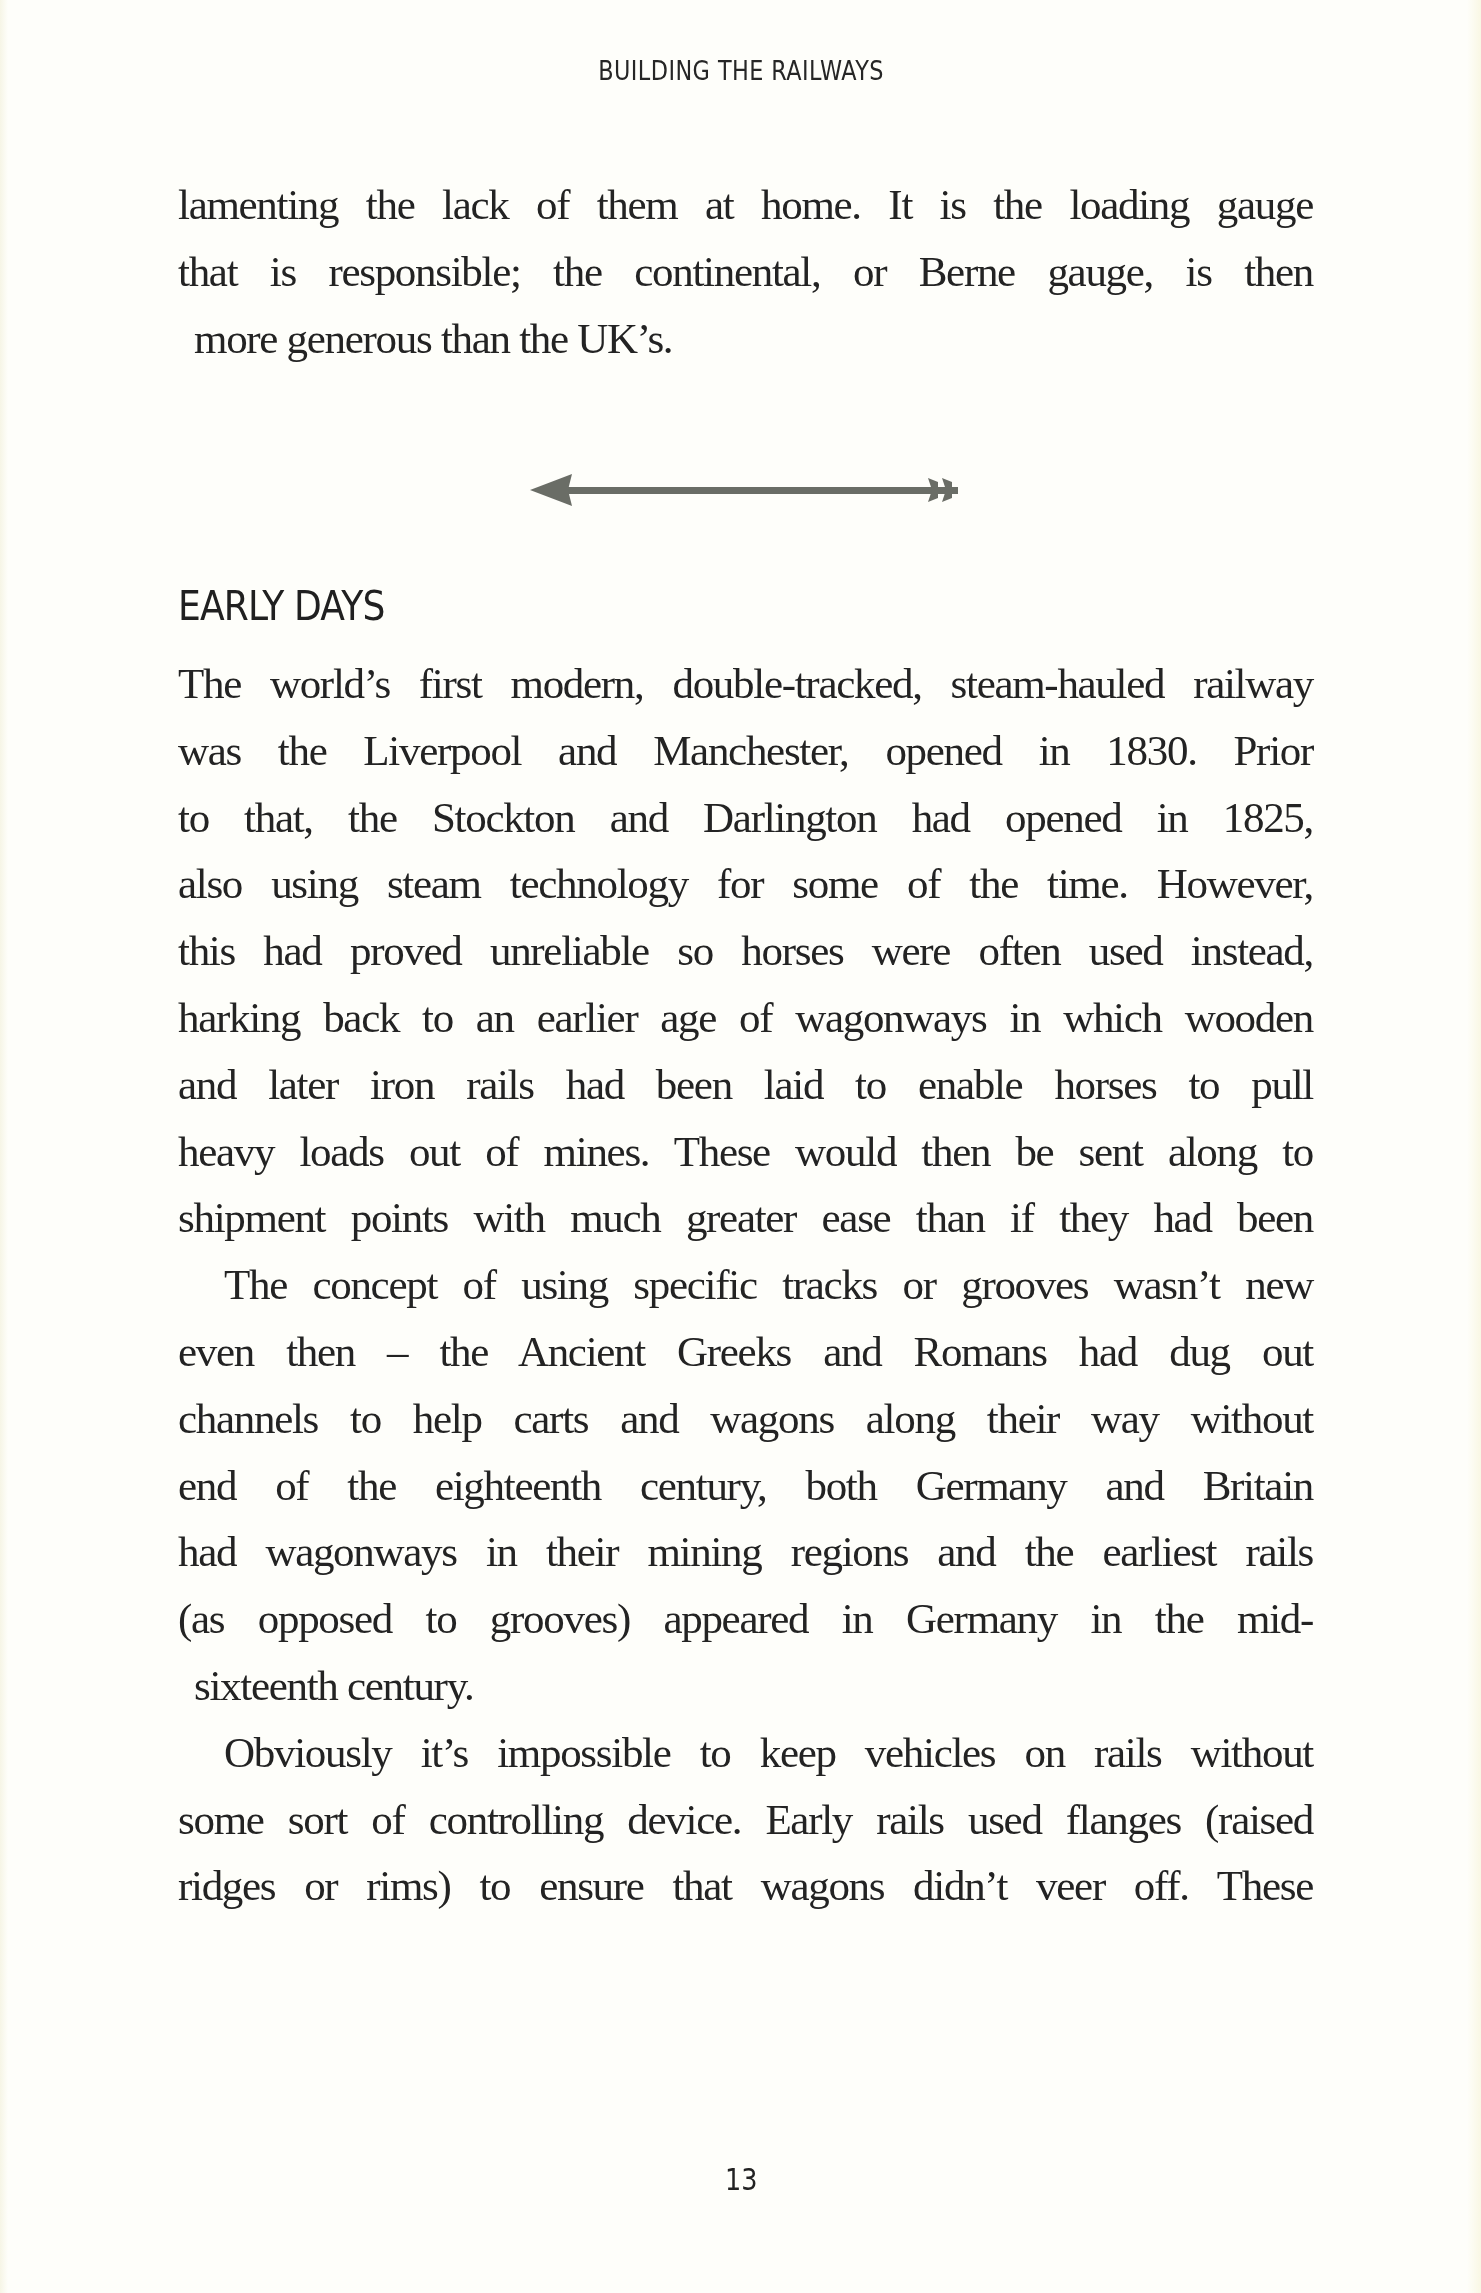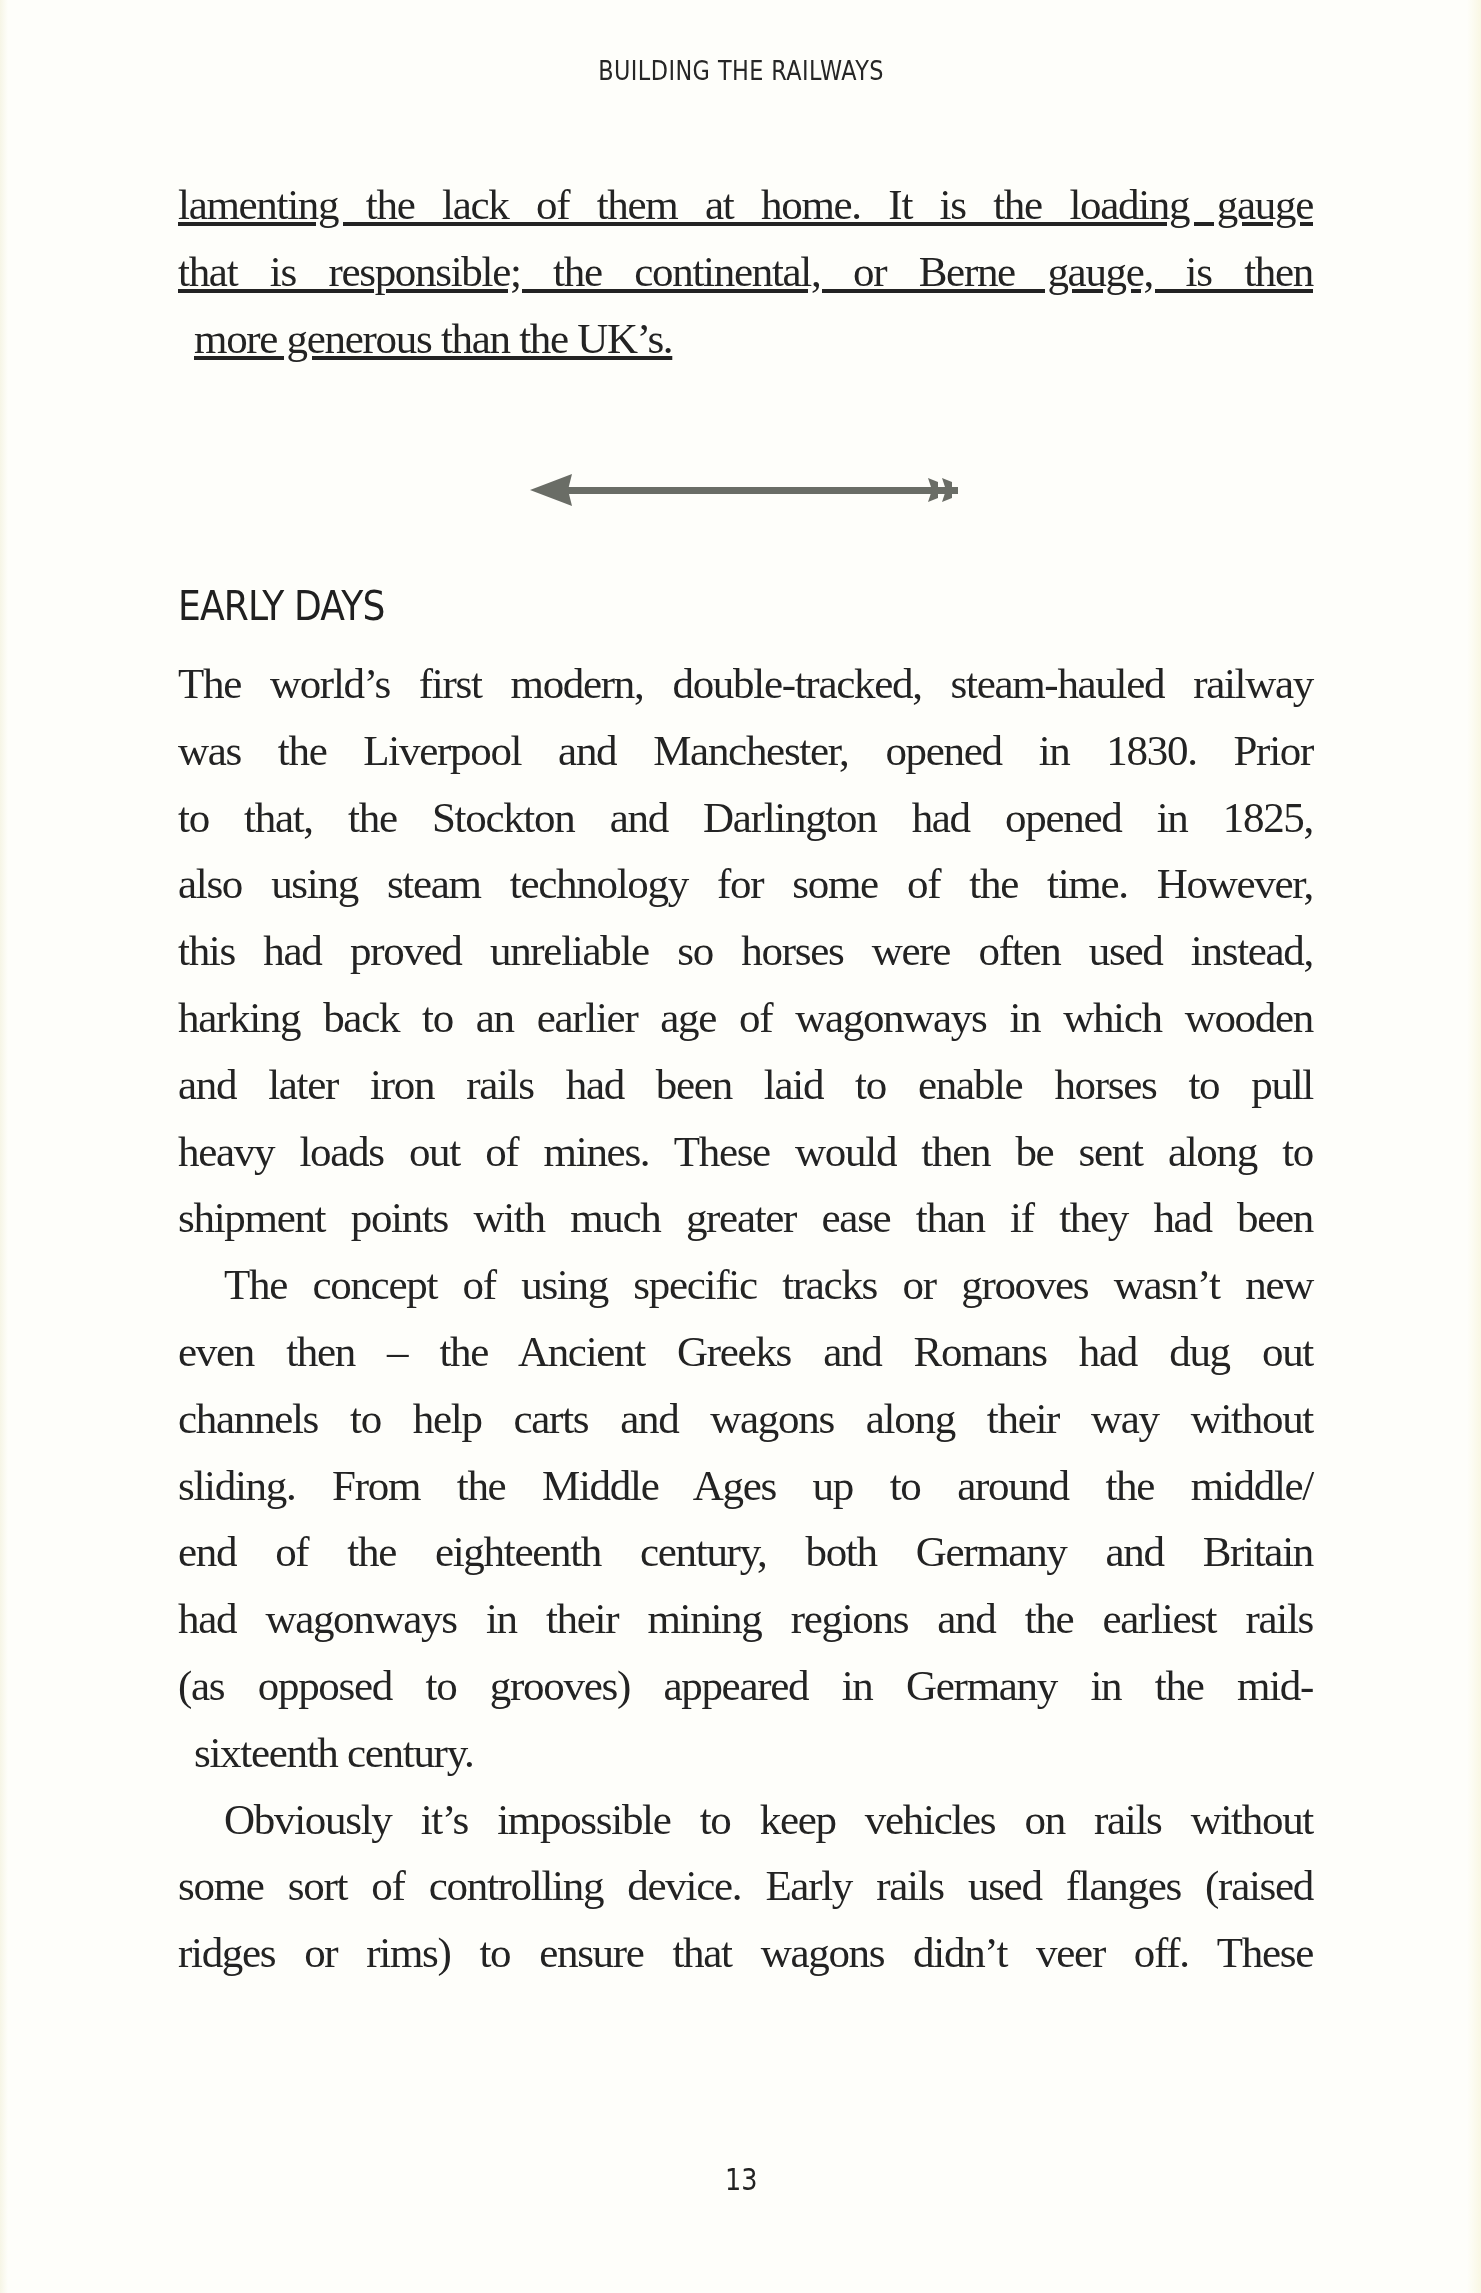--- a/index.html
+++ b/index.html
@@ -61,21 +61,21 @@
   }
 </style>
 </head>
 <body>
 
 <div class="page-edge-left"></div>
 <div class="page-edge-right"></div>
 
 <div class="running-head">BUILDING THE RAILWAYS</div>
 
-<div class="text-block" style="top:172px;text-decoration:underline;">
+<div class="text-block" style="top:172px;">
   <span class="line">lamenting the lack of them at home. It is the loading gauge</span>
   <span class="line">that is responsible; the continental, or Berne gauge, is then</span>
   <span class="line last">more generous than the UK’s.</span>
 </div>
 
 <svg class="ornament" viewBox="0 0 440 44">
   <rect x="40" y="19" width="390" height="7" fill="#6a6d66"></rect>
   <polygon points="2,22 44,6 40,22 44,38" fill="#6a6d66"></polygon>
   <polygon points="400,10 410,14 410,30 400,34 404,22" fill="#6a6d66"></polygon>
   <polygon points="414,10 424,14 424,30 414,34 418,22" fill="#6a6d66"></polygon>
@@ -90,21 +90,20 @@
   <span class="line">also using steam technology for some of the time. However,</span>
   <span class="line">this had proved unreliable so horses were often used instead,</span>
   <span class="line">harking back to an earlier age of wagonways in which wooden</span>
   <span class="line">and later iron rails had been laid to enable horses to pull</span>
   <span class="line">heavy loads out of mines. These would then be sent along to</span>
   <span class="line">shipment points with much greater ease than if they had been</span>
 
   <span class="line indent">The concept of using specific tracks or grooves wasn’t new</span>
   <span class="line">even then – the Ancient Greeks and Romans had dug out</span>
   <span class="line">channels to help carts and wagons along their way without</span>
-  <span class="line">sliding. From the Middle Ages up to around the middle/</span>
   <span class="line">end of the eighteenth century, both Germany and Britain</span>
   <span class="line">had wagonways in their mining regions and the earliest rails</span>
   <span class="line">(as opposed to grooves) appeared in Germany in the mid-</span>
   <span class="line last">sixteenth century.</span>
 
   <span class="line indent">Obviously it’s impossible to keep vehicles on rails without</span>
   <span class="line">some sort of controlling device. Early rails used flanges (raised</span>
   <span class="line">ridges or rims) to ensure that wagons didn’t veer off. These</span>
 </div>
 

